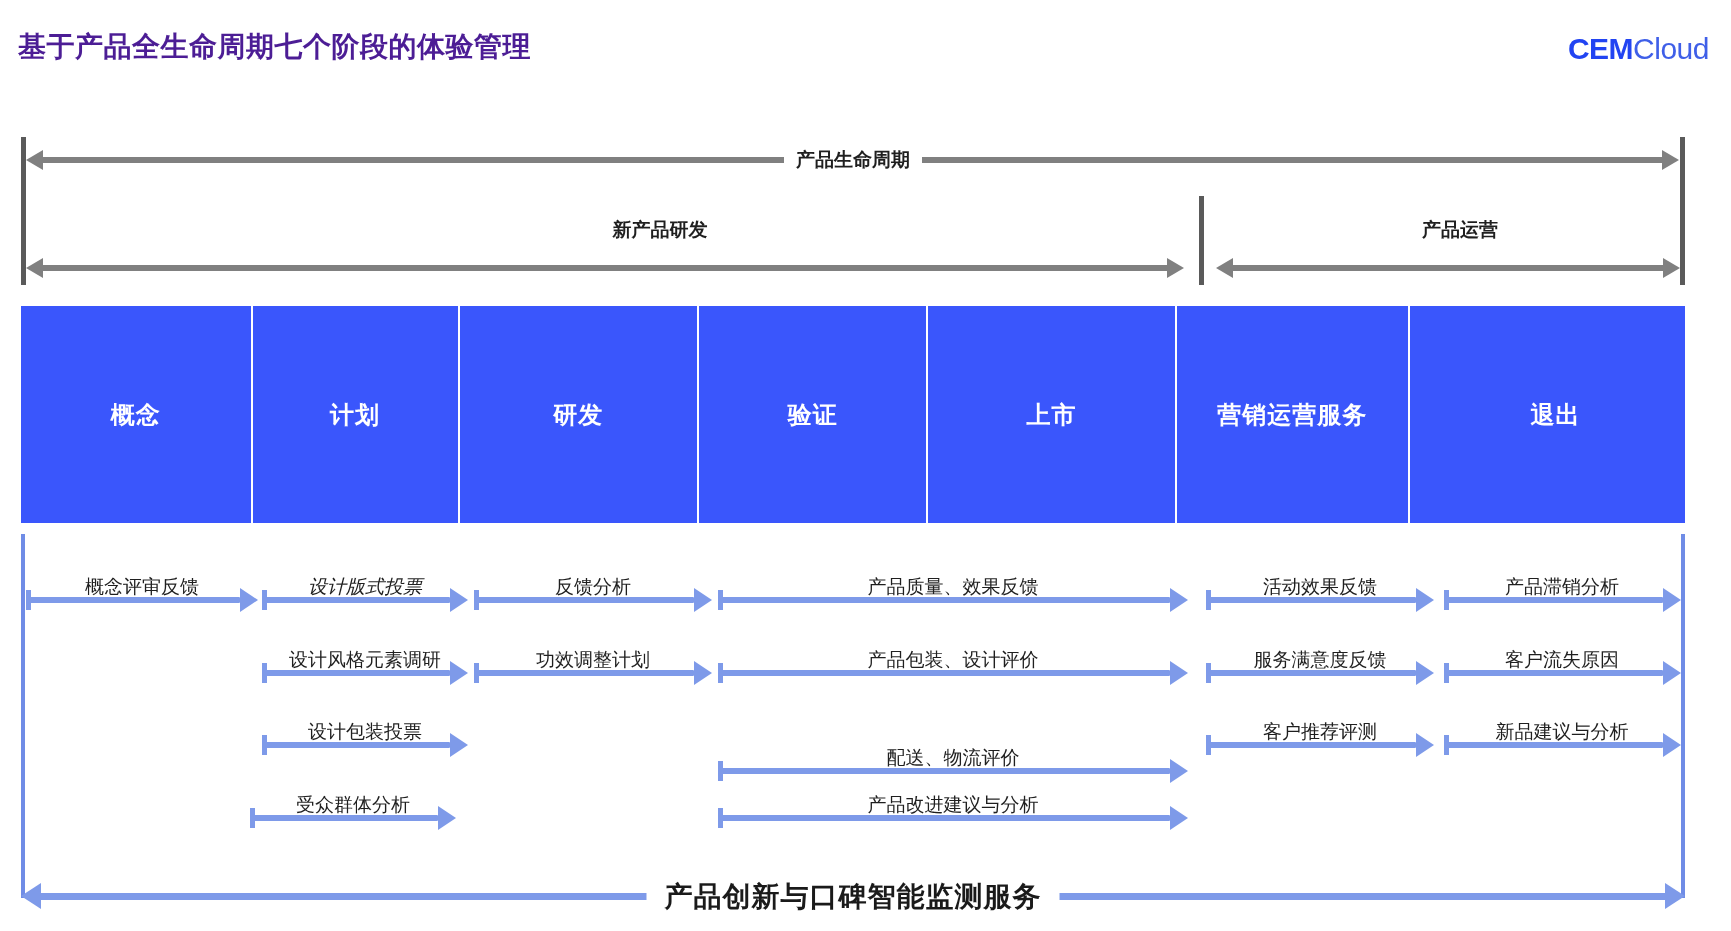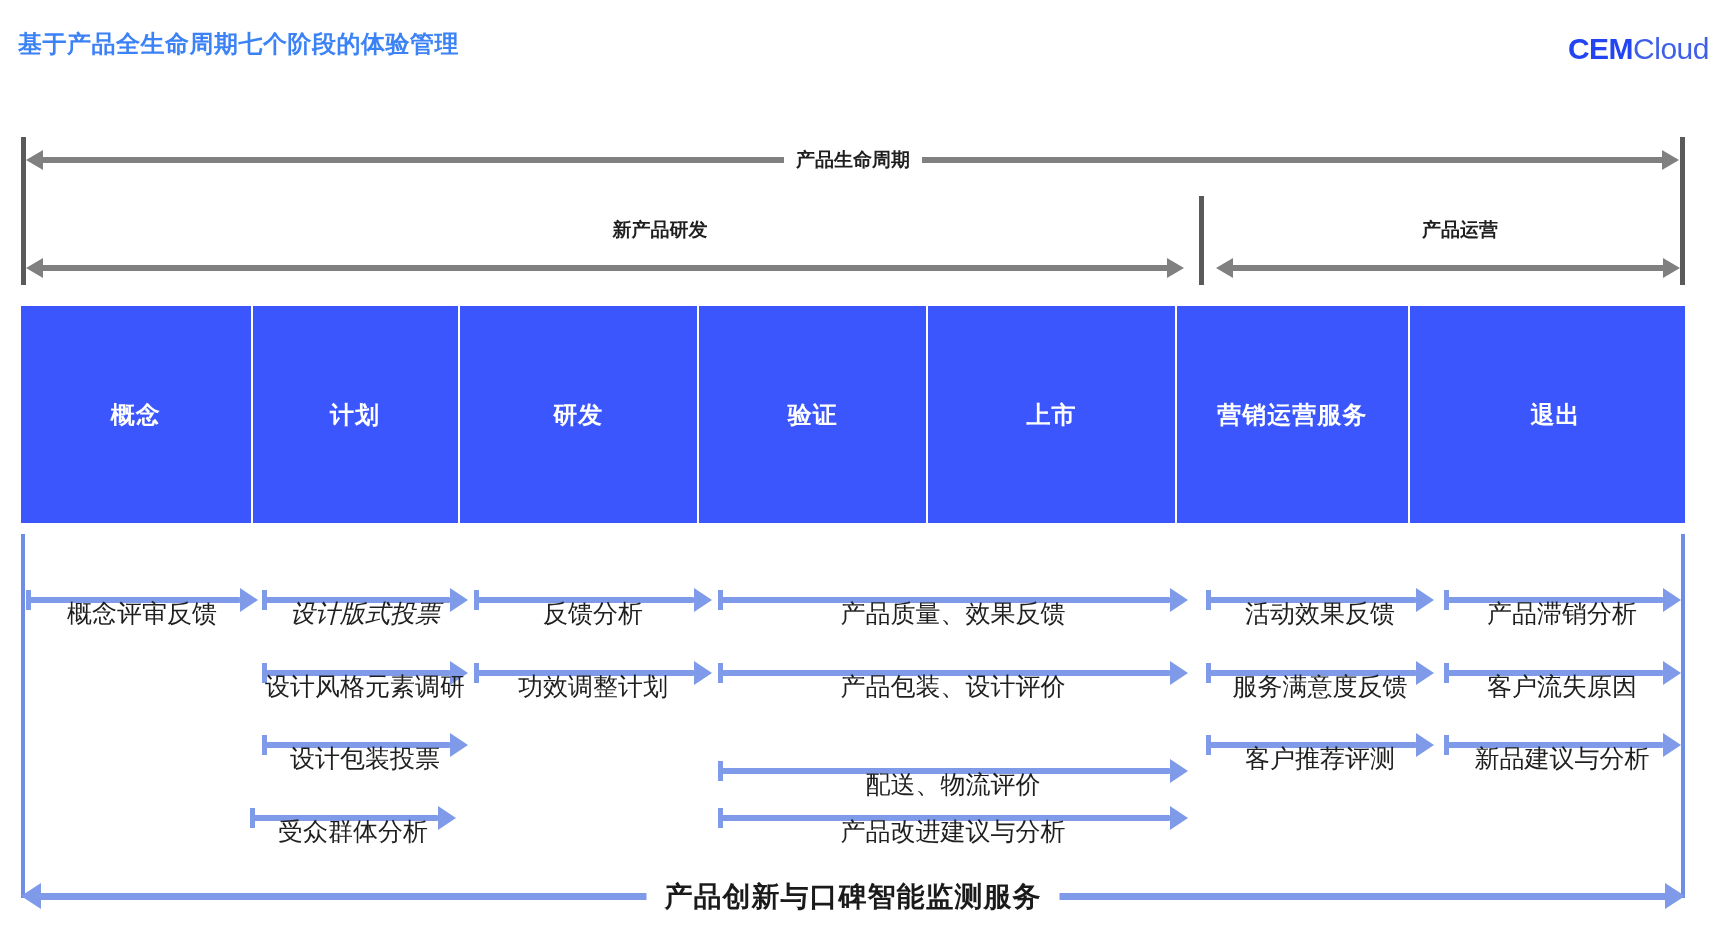--- a/index.html
+++ b/index.html
@@ -7,21 +7,21 @@
     width: 1731px; height: 931px;
     background: #ffffff;
     font-family: "Liberation Sans", "DejaVu Sans", sans-serif;
     overflow: hidden;
   }
   #root { position: relative; width: 1731px; height: 931px; }
 
   
   .page-title {
     position: absolute; left: 18px; top: 28px;
-    font-size: 24px; font-weight: 700; color: #3b82f6;
+    font-size: 28px; font-weight: 700; color: #4c1d95;
     letter-spacing: 0.5px; white-space: nowrap;
   }
   .brand {
     position: absolute; right: 22px; top: 32px;
     font-size: 30px; font-weight: 700; letter-spacing: -0.5px;
     white-space: nowrap;
   }
   .brand .b-strong { color: #2244f2; font-weight: 800; }
   .brand .b-light  { color: #3f5fe8; font-weight: 500; }
 
@@ -90,24 +90,23 @@
     width: 5px; height: 20px; background: #7e9ae9;
   }
   .flow .head {
     position: absolute; top: 3px; width: 0; height: 0;
     border-top: 12px solid transparent;
     border-bottom: 12px solid transparent;
     border-left: 18px solid #7e9ae9;
   }
   .flow .cap {
     position: absolute; top: 15px; left: 0;
-    font-size: 25px; color: #1f1f1f; white-space: nowrap;
+    font-size: 19px; color: #1f1f1f; white-space: nowrap;
     transform: translate(-50%, -100%);
     font-weight: 400;
-    margin-top: 30px;
   }
 
   
   .svc { position: absolute; left: 21px; top: 880px; width: 1664px; height: 34px; }
   .svc .stem {
     position: absolute; left: 18px; top: 13px; right: 18px; height: 7px;
     background: #7e9ae9;
   }
   .svc .head {
     position: absolute; top: 3px; width: 0; height: 0;

